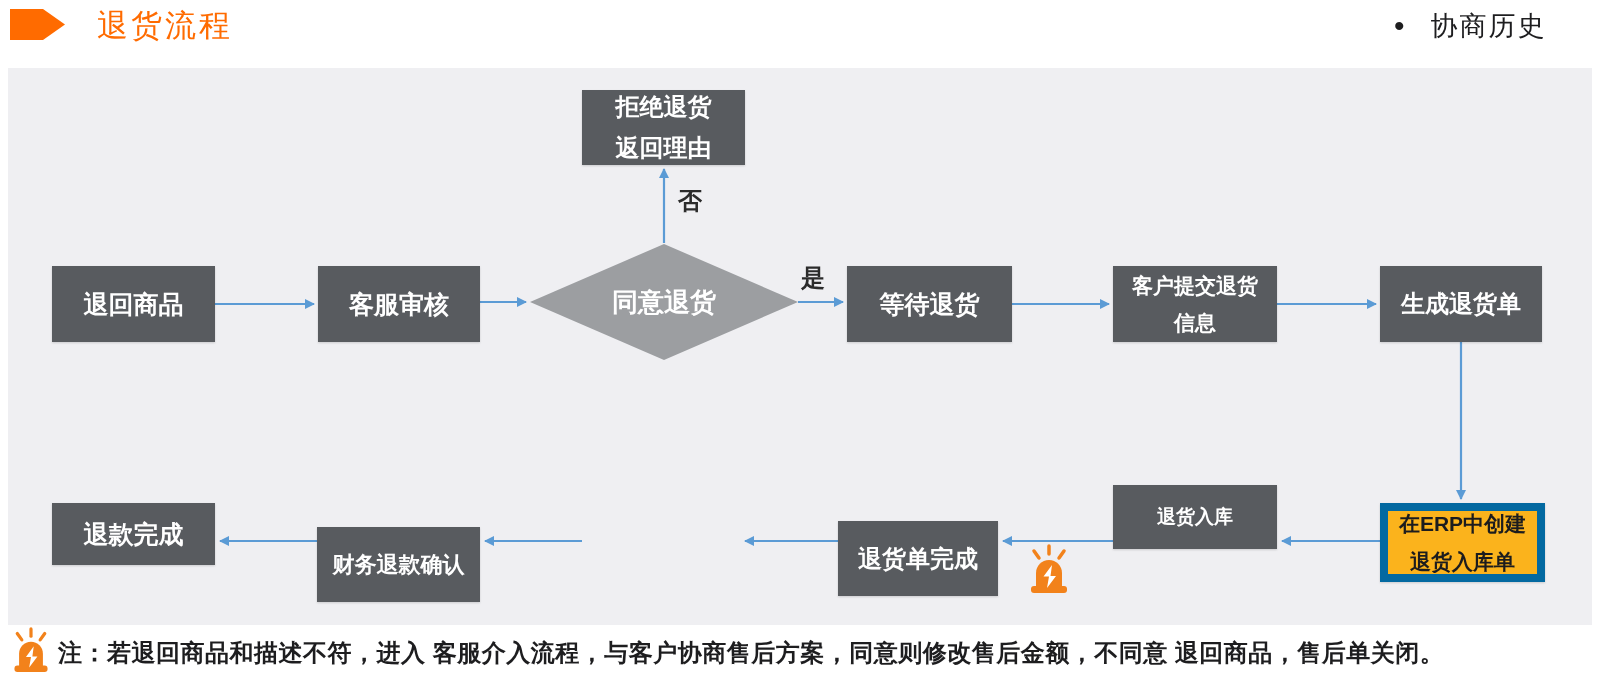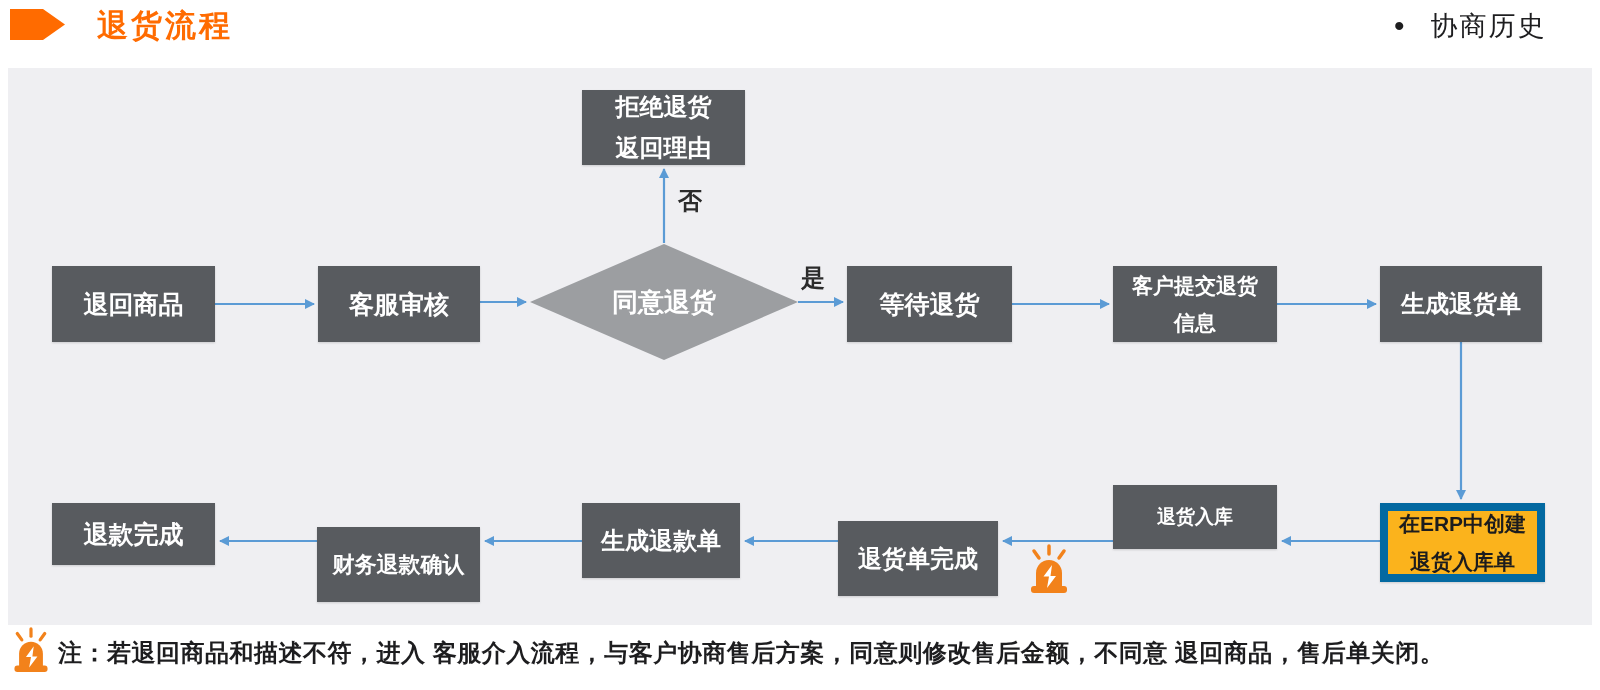--- a/index.html
+++ b/index.html
@@ -3,21 +3,21 @@
 <meta charset="utf-8">
 <style>
   * { margin:0; padding:0; box-sizing:border-box; }
   html,body { background:#ffffff; }
   body { font-family:"Liberation Sans","DejaVu Sans",sans-serif; }
   #page { position:relative; width:1600px; height:690px; background:#ffffff; overflow:hidden; }
 
   
   #title-icon { position:absolute; left:10px; top:9px; width:55px; height:31px;
     background:#FF6B00; clip-path:polygon(0 0,60% 0,100% 50%,60% 100%,0 100%); }
-  #page-title { position:absolute; left:97px; top:5px; font-size:31px; font-weight:bold;
+  #page-title { position:absolute; left:97px; top:5px; font-size:31px; font-weight:normal;
     color:#FF6B00; letter-spacing:3px; }
   #legend { position:absolute; left:1394px; top:8px; display:flex; align-items:center;
     gap:26px; color:#1d1d1f; }
   #legend .bullet { font-size:30px; line-height:30px; }
   #legend .label { font-size:27px; font-weight:400; letter-spacing:2px; }
 
   
   #canvas { position:absolute; left:8px; top:68px; width:1584px; height:557px;
     background:#EFEFF2; }
 
@@ -117,23 +117,20 @@
   <div class="node" id="node-generate-return">
     <span>生成退货单</span>
   </div>
 
   <div class="node" id="node-refund-done">
     <span>退款完成</span>
   </div>
   <div class="node" id="node-finance-confirm">
     <span>财务退款确认</span>
   </div>
-  <div class="node" id="node-generate-refund">
-    <span>生成退款单</span>
-  </div>
   <div class="node" id="node-return-done">
     <span>退货单完成</span>
   </div>
   <div class="node" id="node-inbound">
     <span>退货入库</span>
   </div>
   <div class="node" id="node-erp">
     <span>在ERP中创建</span>
     <span>退货入库单</span>
   </div>

